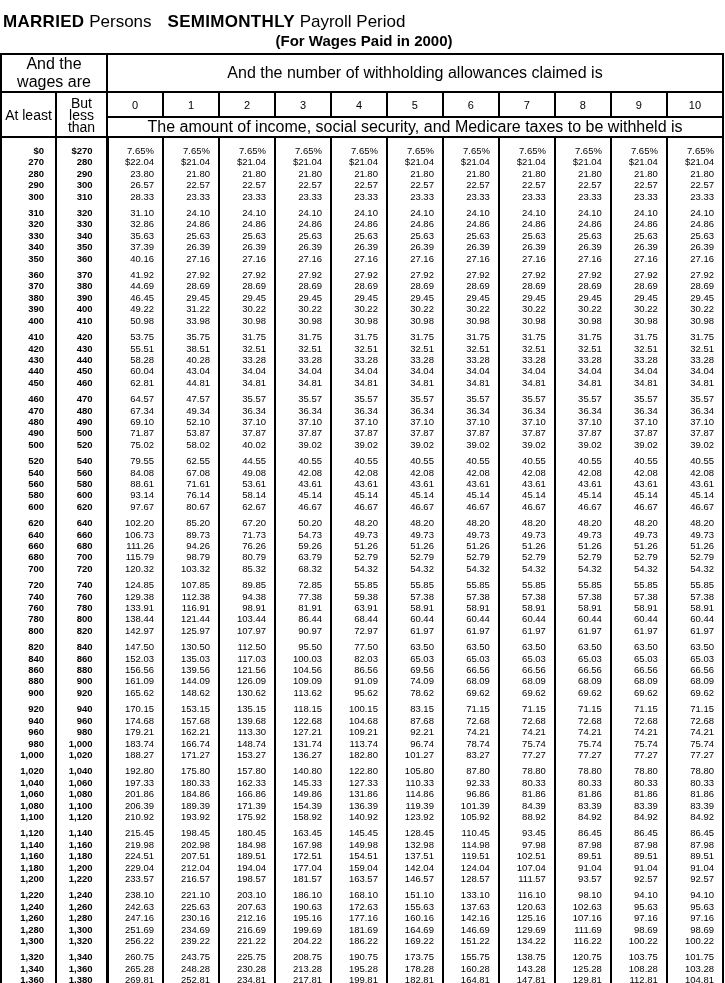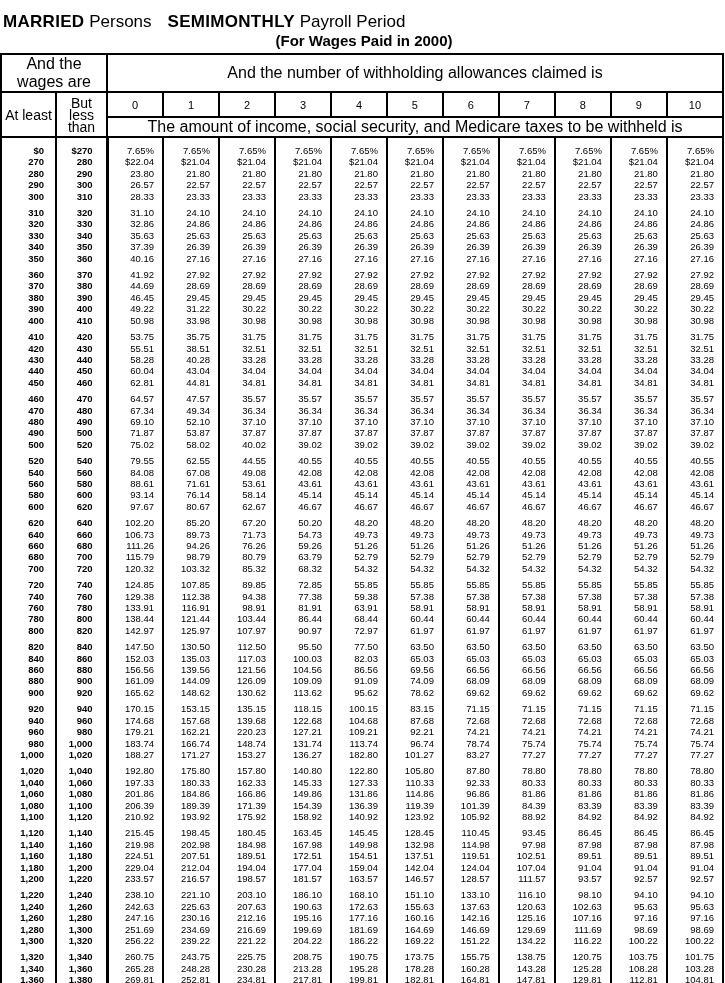--- a/index.html
+++ b/index.html
@@ -934,21 +934,21 @@
         <td class="t">72.68</td>
         <td class="t">72.68</td>
         <td class="t">72.68</td>
         <td class="t">72.68</td>
       </tr>
       <tr class="data">
         <td class="w1">960</td>
         <td class="w2">980</td>
         <td class="t">179.21</td>
         <td class="t">162.21</td>
-        <td class="t">220.23</td>
+        <td class="t">113.30</td>
         <td class="t">127.21</td>
         <td class="t">109.21</td>
         <td class="t">92.21</td>
         <td class="t">74.21</td>
         <td class="t">74.21</td>
         <td class="t">74.21</td>
         <td class="t">74.21</td>
         <td class="t">74.21</td>
       </tr>
       <tr class="data">

